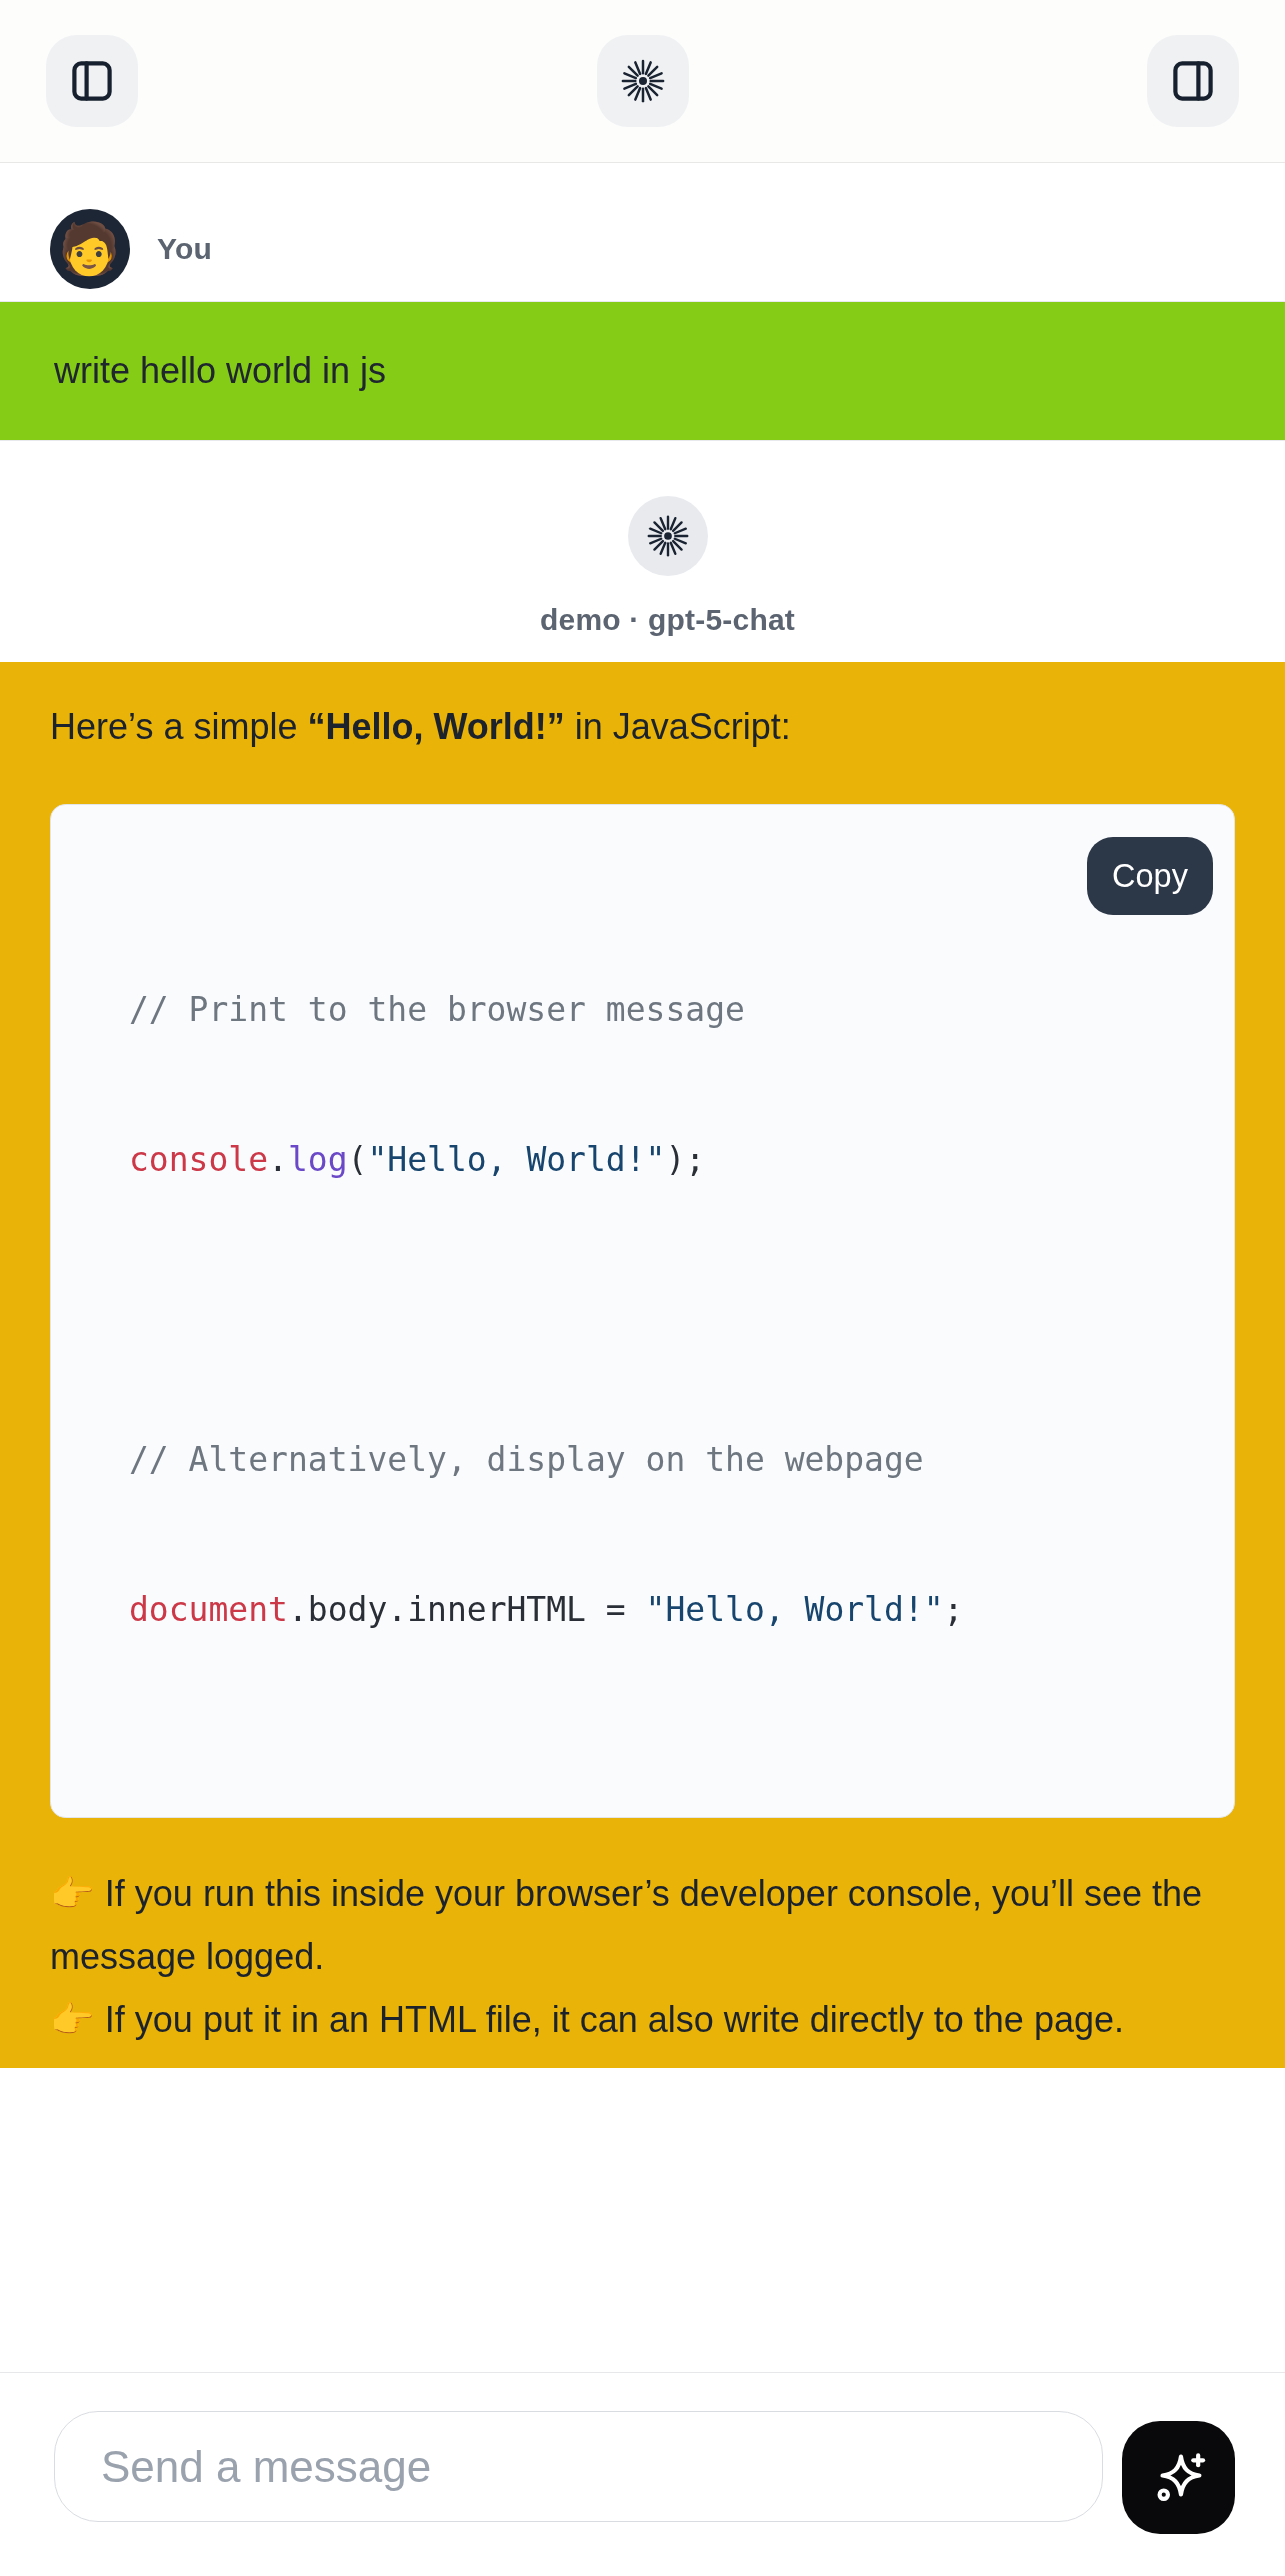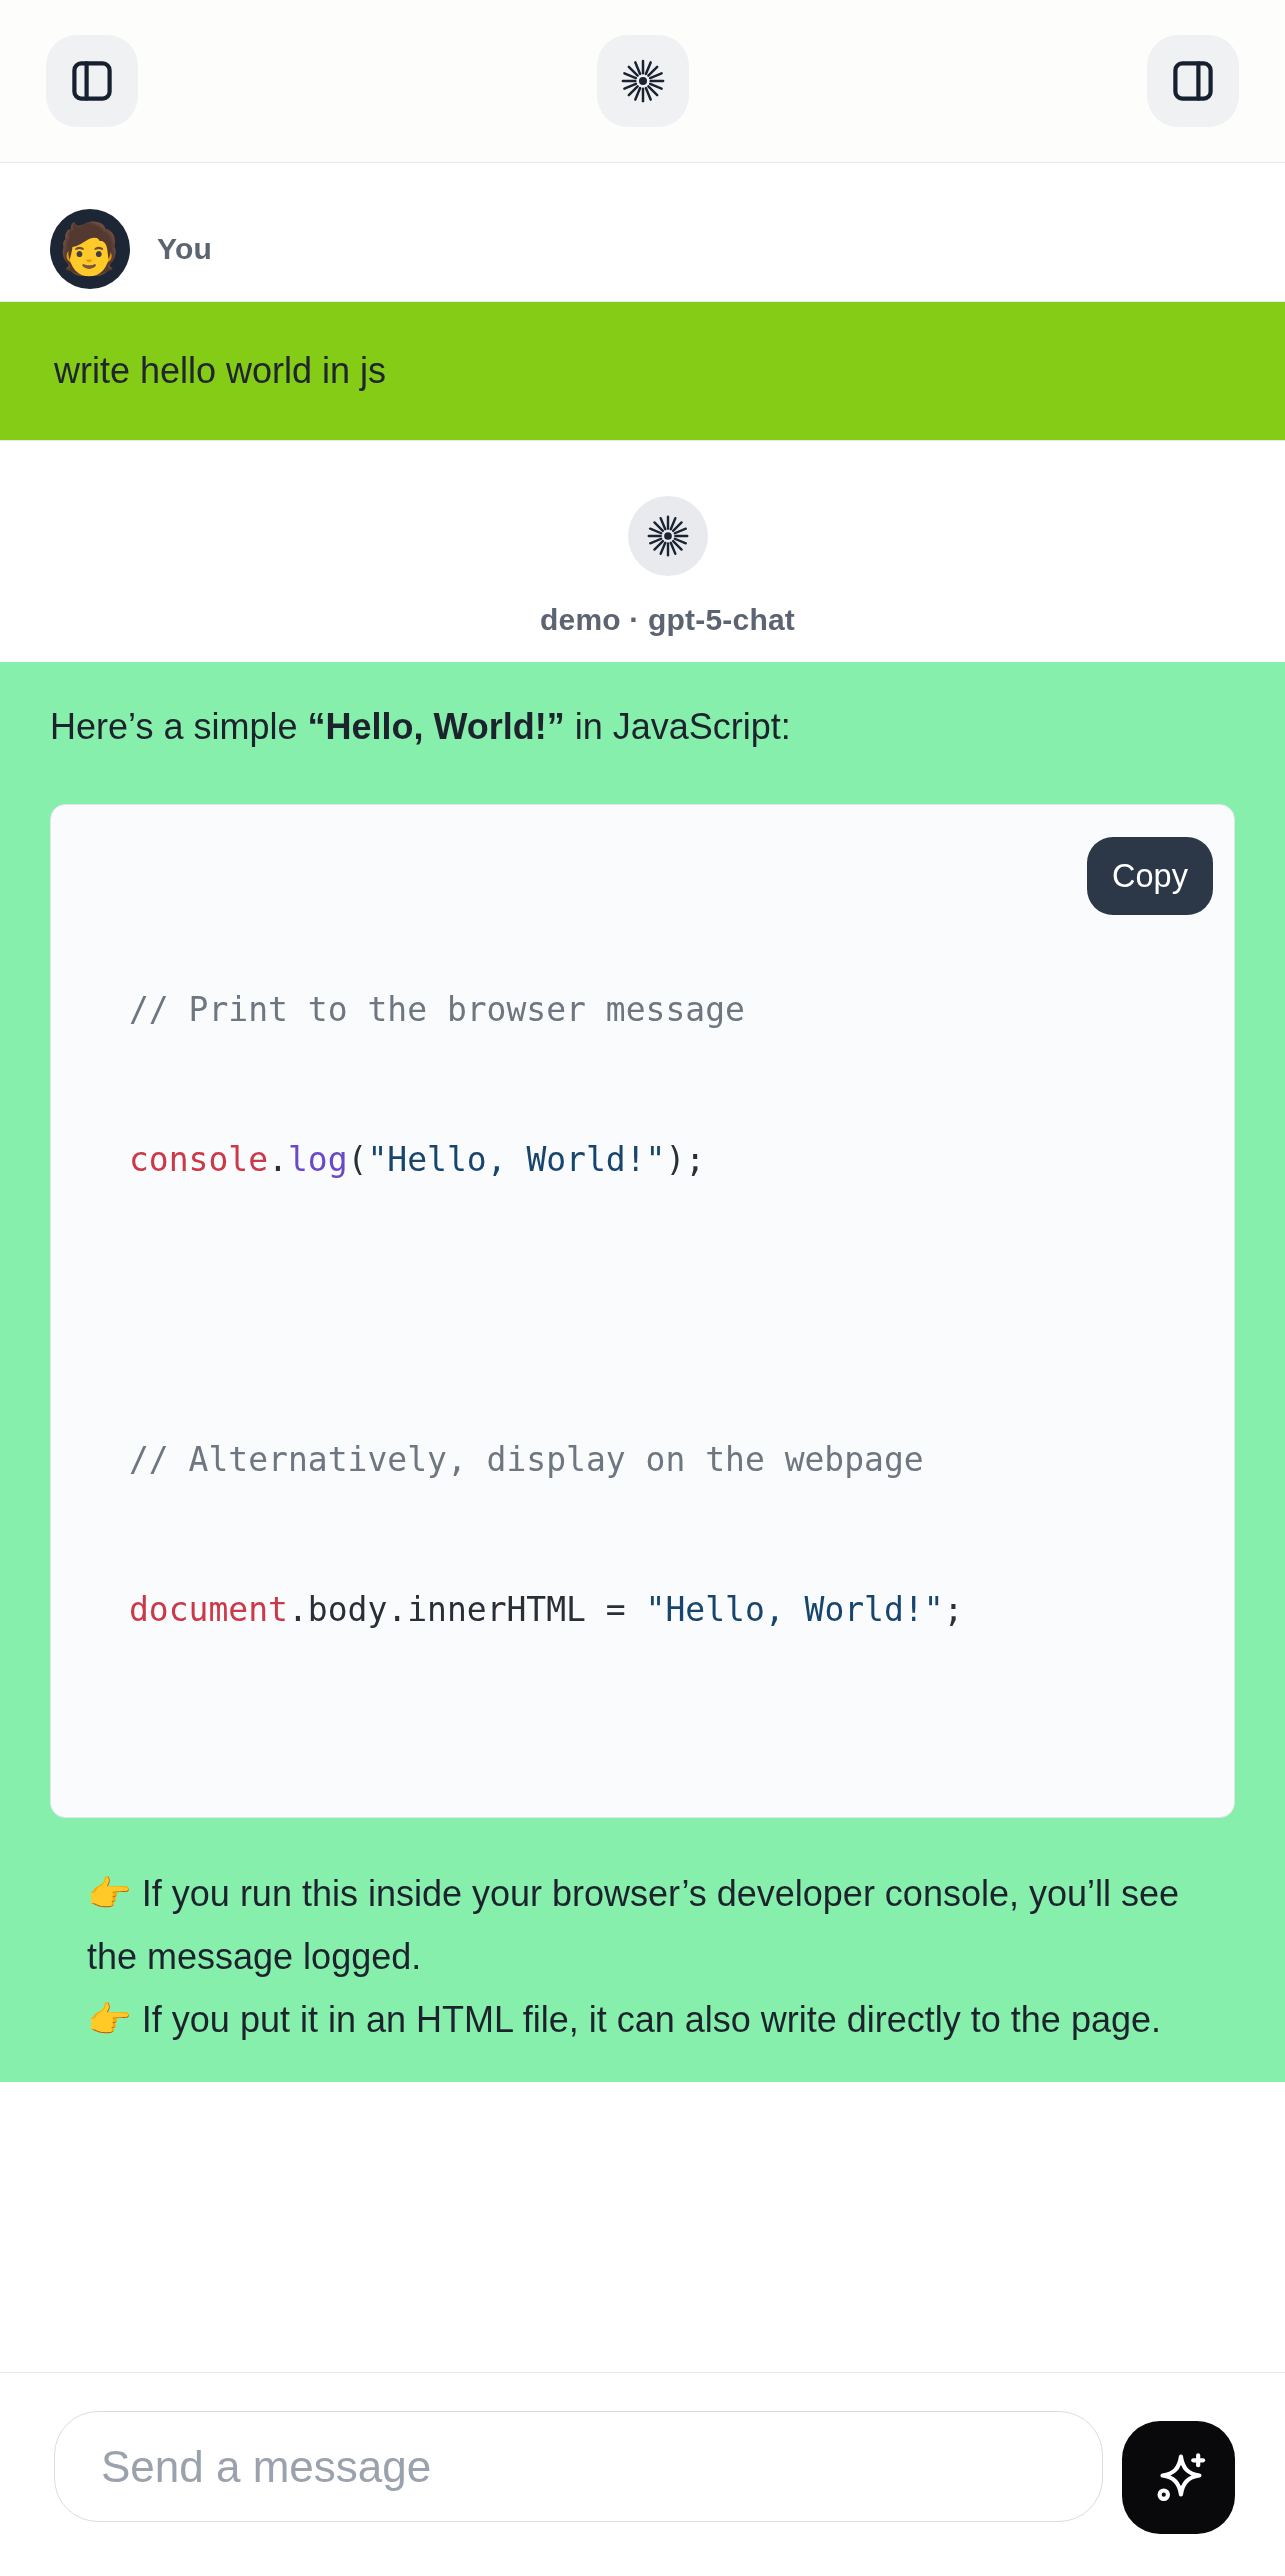--- a/index.html
+++ b/index.html
@@ -57,22 +57,22 @@
     background:#84cc16;
     border-top:1.9px solid #e8e9ec;
     border-bottom:1.9px solid #e8e9ec;
     display:flex; align-items:center;
     padding:0 54px;
     font-size:36px; color:#20262f;
   }
 
   
   .assistant-band {
-    background:#86efac;
-    padding:38px 50px 31px 50px;
+    background:#eab308;
+    padding:38px 50px 17px 50px;
   }
   .body-text { font-size:36px; line-height:63px; color:#1d232d; }
   .intro { line-height:54px; }
   .body-text strong { font-weight:700; }
 
   
   .code-block {
     position:relative;
     margin-top:50px;
     background:#fafbfd;
@@ -95,21 +95,21 @@
     white-space:pre;
     color:#2a2f37;
   }
   .code-line { height:50px; }
   .tok-comment { color:#6e7680; }
   .tok-obj     { color:#cc3847; }
   .tok-fn      { color:#6a48c8;text-align:center; }
   .tok-str     { color:#17456e; }
   .tok-plain   { color:#2a2f37; }
 
-  .tips { margin-top:44px;margin-left:37px; }
+  .tips { margin-top:44px; }
   .question { margin-top:52px; }
 
   .spacer { flex:1; background:#ffffff; }
 
   
   .composer {
     flex:none;
     height:204px;
     border-top:1.9px solid #e7e8ea;
     background:#ffffff;

